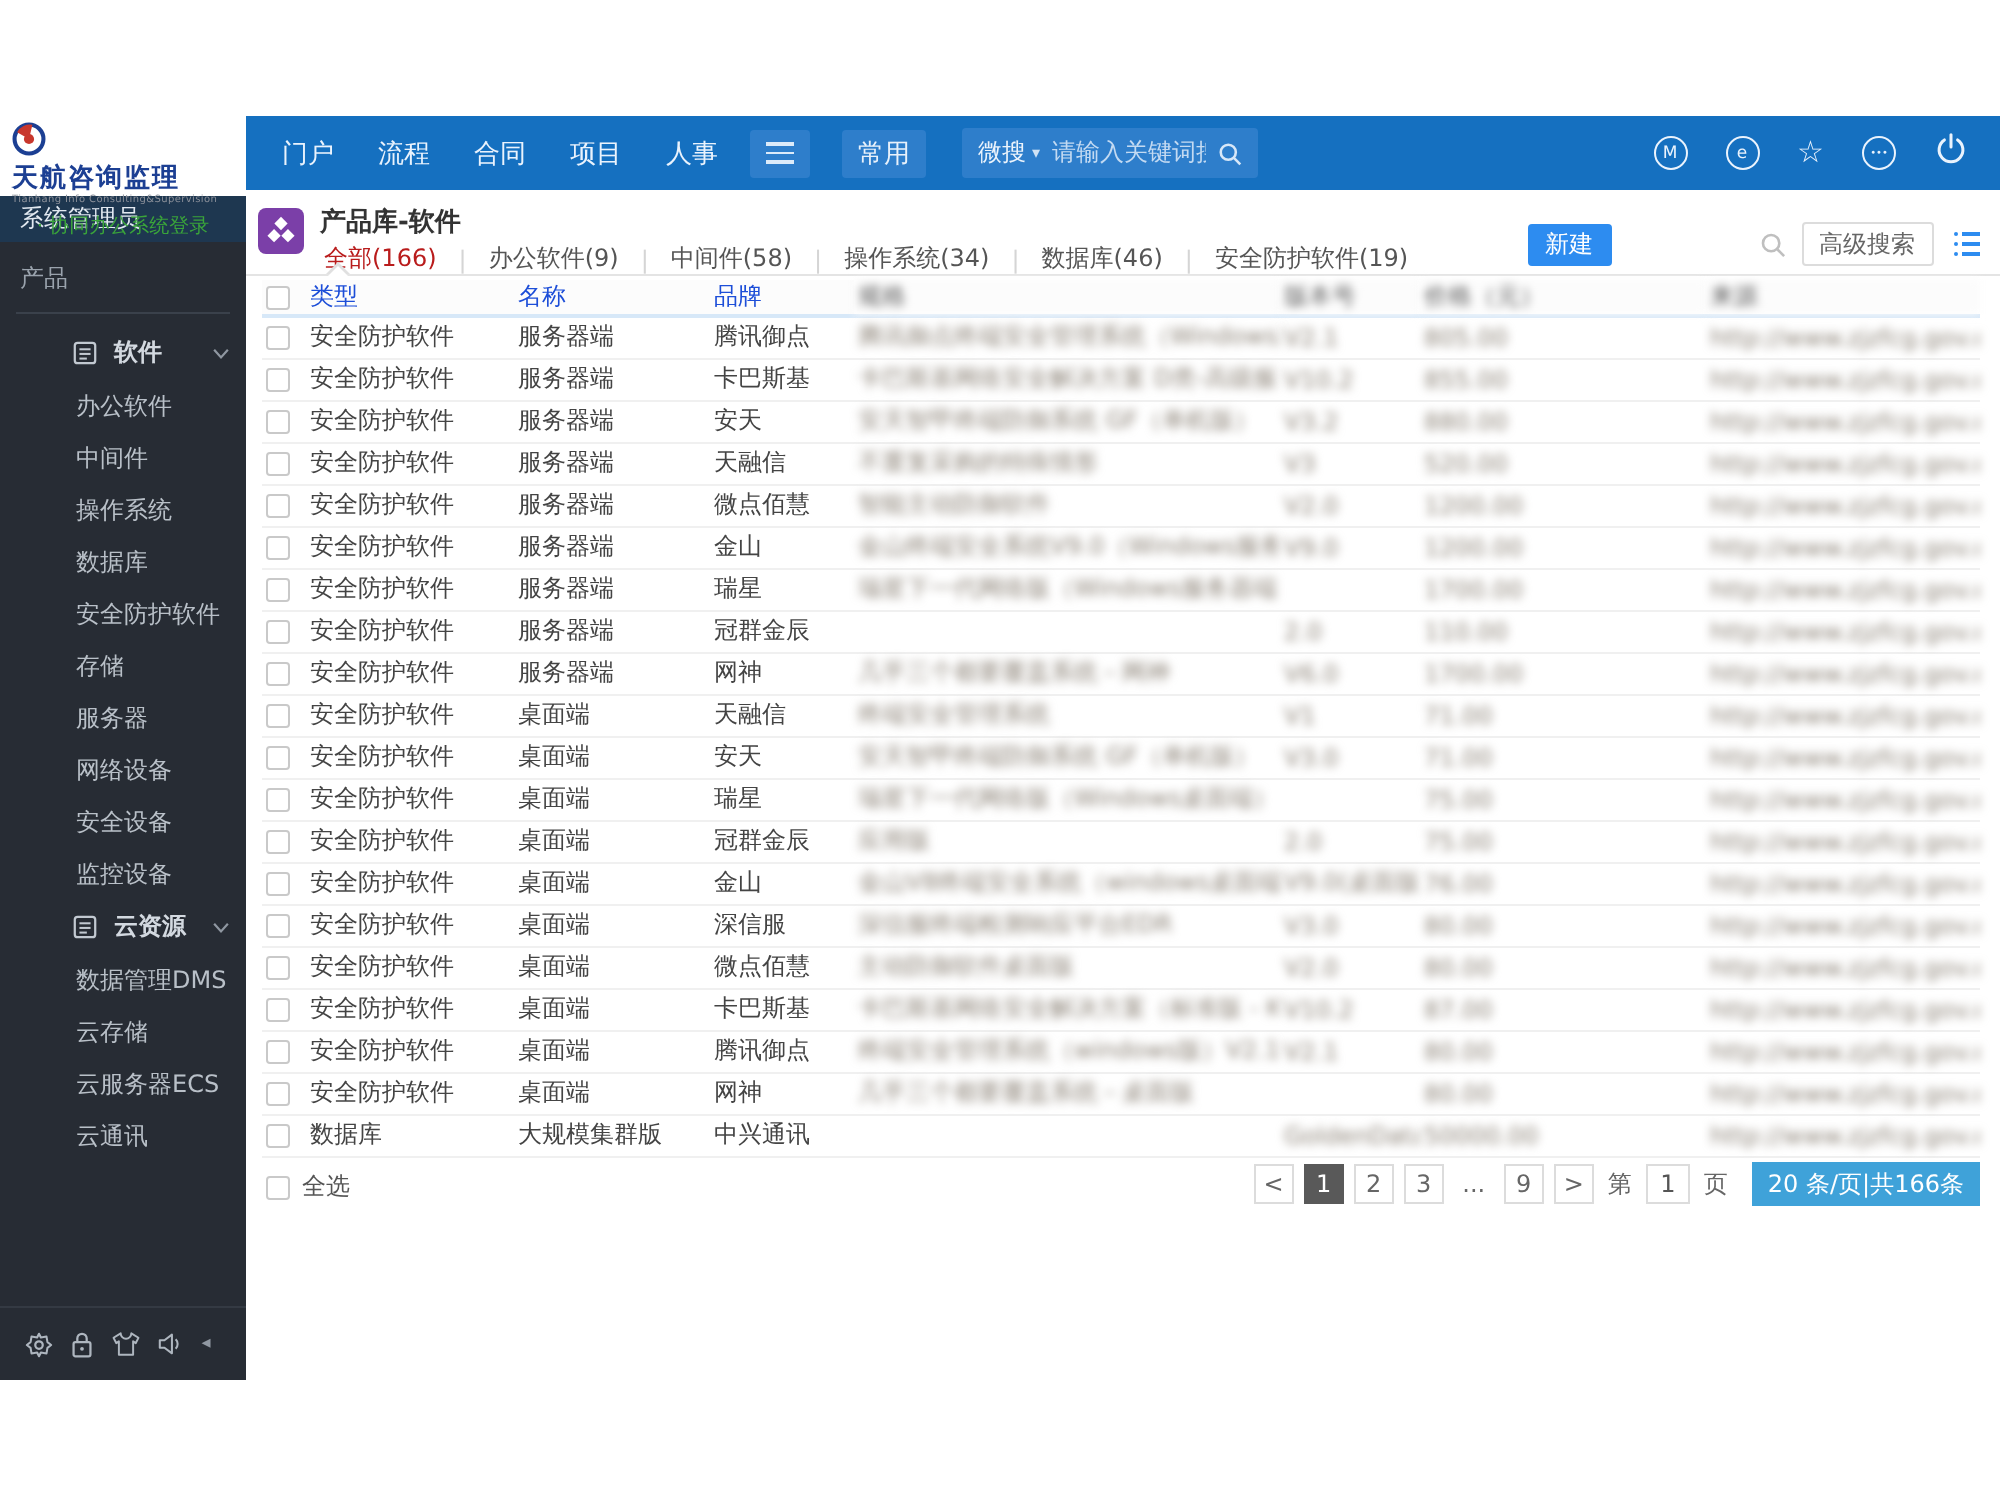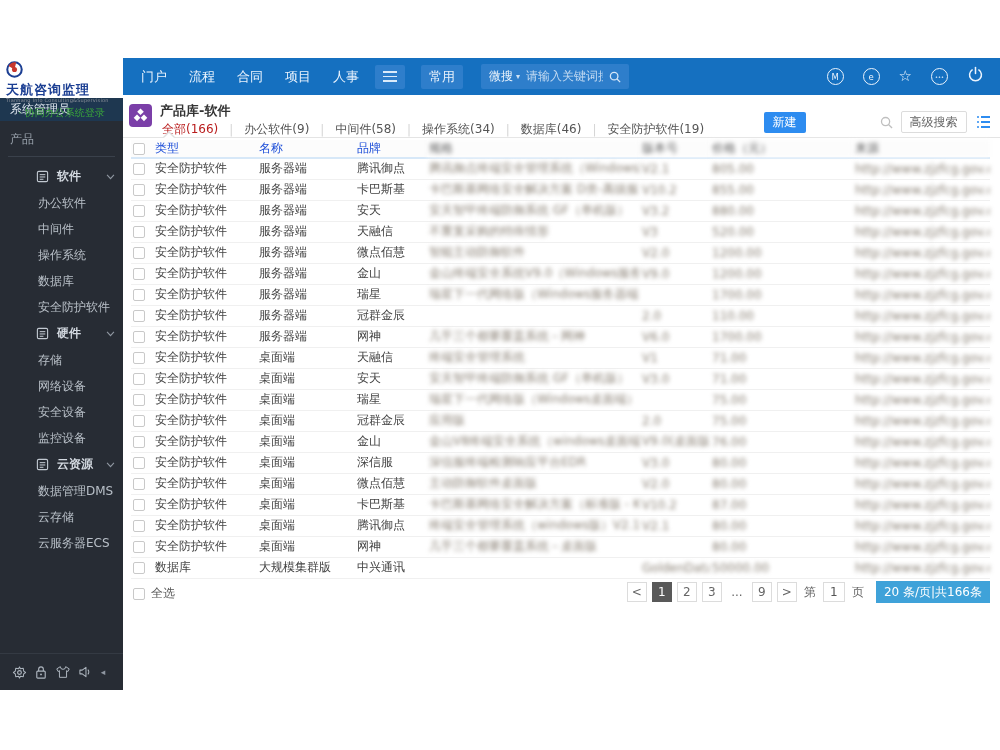--- a/index.html
+++ b/index.html
@@ -153,51 +153,41 @@
           <span class="glabel">软件</span>
           <svg class="chev" width="9" height="6" viewBox="0 0 10 7">
             <polyline points="1,1 5,5.5 9,1" fill="none" stroke="#8f97a1" stroke-width="1.3"></polyline>
           </svg>
         </div>
         <div class="menu-child">办公软件</div>
         <div class="menu-child">中间件</div>
         <div class="menu-child">操作系统</div>
         <div class="menu-child">数据库</div>
         <div class="menu-child">安全防护软件</div>
-        <div class="menu-group-header">
-          <svg width="13" height="13" viewBox="0 0 14 14">
-            <rect x="1.5" y="1.5" width="11" height="11" rx="1.5" fill="none" stroke="#c2c9d1" stroke-width="1.2"></rect>
-            <line x1="4" y1="5" x2="10" y2="5" stroke="#c2c9d1" stroke-width="1.1"></line>
-            <line x1="4" y1="7.5" x2="10" y2="7.5" stroke="#c2c9d1" stroke-width="1.1"></line>
-            <line x1="4" y1="10" x2="8" y2="10" stroke="#c2c9d1" stroke-width="1.1"></line>
-          </svg>
-          <span class="glabel">硬件</span>
-          <svg class="chev" width="9" height="6" viewBox="0 0 10 7">
-            <polyline points="1,1 5,5.5 9,1" fill="none" stroke="#8f97a1" stroke-width="1.3"></polyline>
-          </svg>
-        </div>
         <div class="menu-child">存储</div>
+        <div class="menu-child">服务器</div>
         <div class="menu-child">网络设备</div>
         <div class="menu-child">安全设备</div>
         <div class="menu-child">监控设备</div>
         <div class="menu-group-header">
           <svg width="13" height="13" viewBox="0 0 14 14">
             <rect x="1.5" y="1.5" width="11" height="11" rx="1.5" fill="none" stroke="#c2c9d1" stroke-width="1.2"></rect>
             <line x1="4" y1="5" x2="10" y2="5" stroke="#c2c9d1" stroke-width="1.1"></line>
             <line x1="4" y1="7.5" x2="10" y2="7.5" stroke="#c2c9d1" stroke-width="1.1"></line>
             <line x1="4" y1="10" x2="8" y2="10" stroke="#c2c9d1" stroke-width="1.1"></line>
           </svg>
           <span class="glabel">云资源</span>
           <svg class="chev" width="9" height="6" viewBox="0 0 10 7">
             <polyline points="1,1 5,5.5 9,1" fill="none" stroke="#8f97a1" stroke-width="1.3"></polyline>
           </svg>
         </div>
         <div class="menu-child">数据管理DMS</div>
         <div class="menu-child">云存储</div>
         <div class="menu-child">云服务器ECS</div>
+        <div class="menu-child">云通讯</div>
       </div>
     <div class="side-footer">
       <svg width="15" height="15" viewBox="0 0 16 16">
         <circle cx="8" cy="8" r="2" fill="none" stroke="#aeb6bf" stroke-width="1.2"></circle>
         <path d="M8 2 L9 4 L12 3.5 L12.5 6.5 L14.5 8 L12.5 9.5 L12 12.5 L9 12 L8 14 L7 12 L4 12.5 L3.5 9.5 L1.5 8 L3.5 6.5 L4 3.5 L7 4 Z" fill="none" stroke="#aeb6bf" stroke-width="1.1" stroke-linejoin="round"></path>
       </svg>
       <svg width="14" height="15" viewBox="0 0 14 16">
         <rect x="2.5" y="6.5" width="9" height="7.5" rx="1" fill="none" stroke="#aeb6bf" stroke-width="1.2"></rect>
         <path d="M4.5 6.5 V4.5 A2.5 2.5 0 0 1 9.5 4.5 V6.5" fill="none" stroke="#aeb6bf" stroke-width="1.2"></path>
         <circle cx="7" cy="10" r="1" fill="#aeb6bf"></circle>

